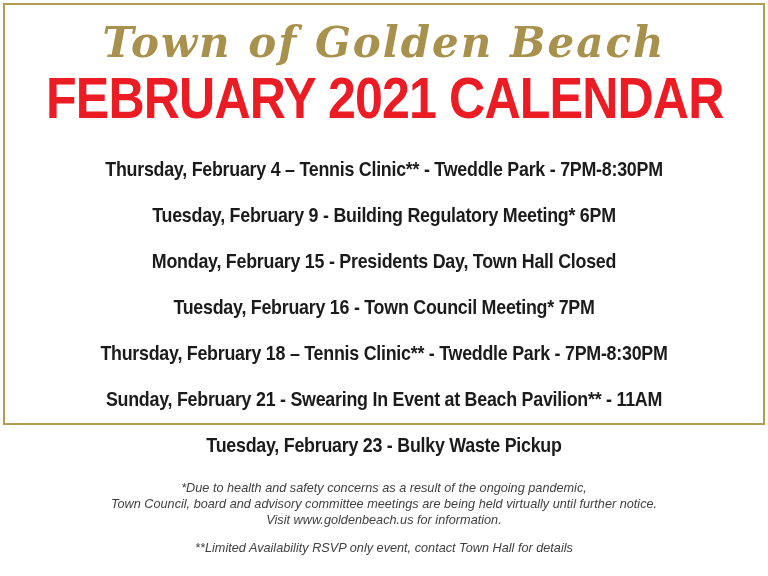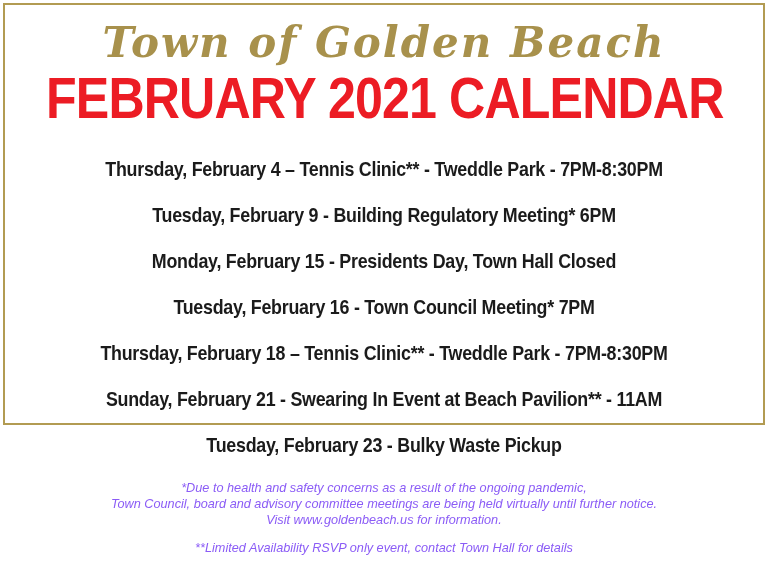--- a/index.html
+++ b/index.html
@@ -61,21 +61,21 @@
     font-weight: bold;
     color: #1b1b1b;
     letter-spacing: -0.3px;
     white-space: nowrap;
     transform: scaleX(0.85);
     transform-origin: 50% 50%;
     margin-bottom: 25px;
   }
   .footnotes {
     margin-top: 3px;
-    color: #8b5cf6;
+    color: #404040;
     font-style: italic;
   }
   .footnote-line {
     font-size: 13.5px;
     line-height: 16px;
     white-space: nowrap;
     transform: scaleX(0.94);
     transform-origin: 50% 50%;
   }
   .footnote-rsvp {

